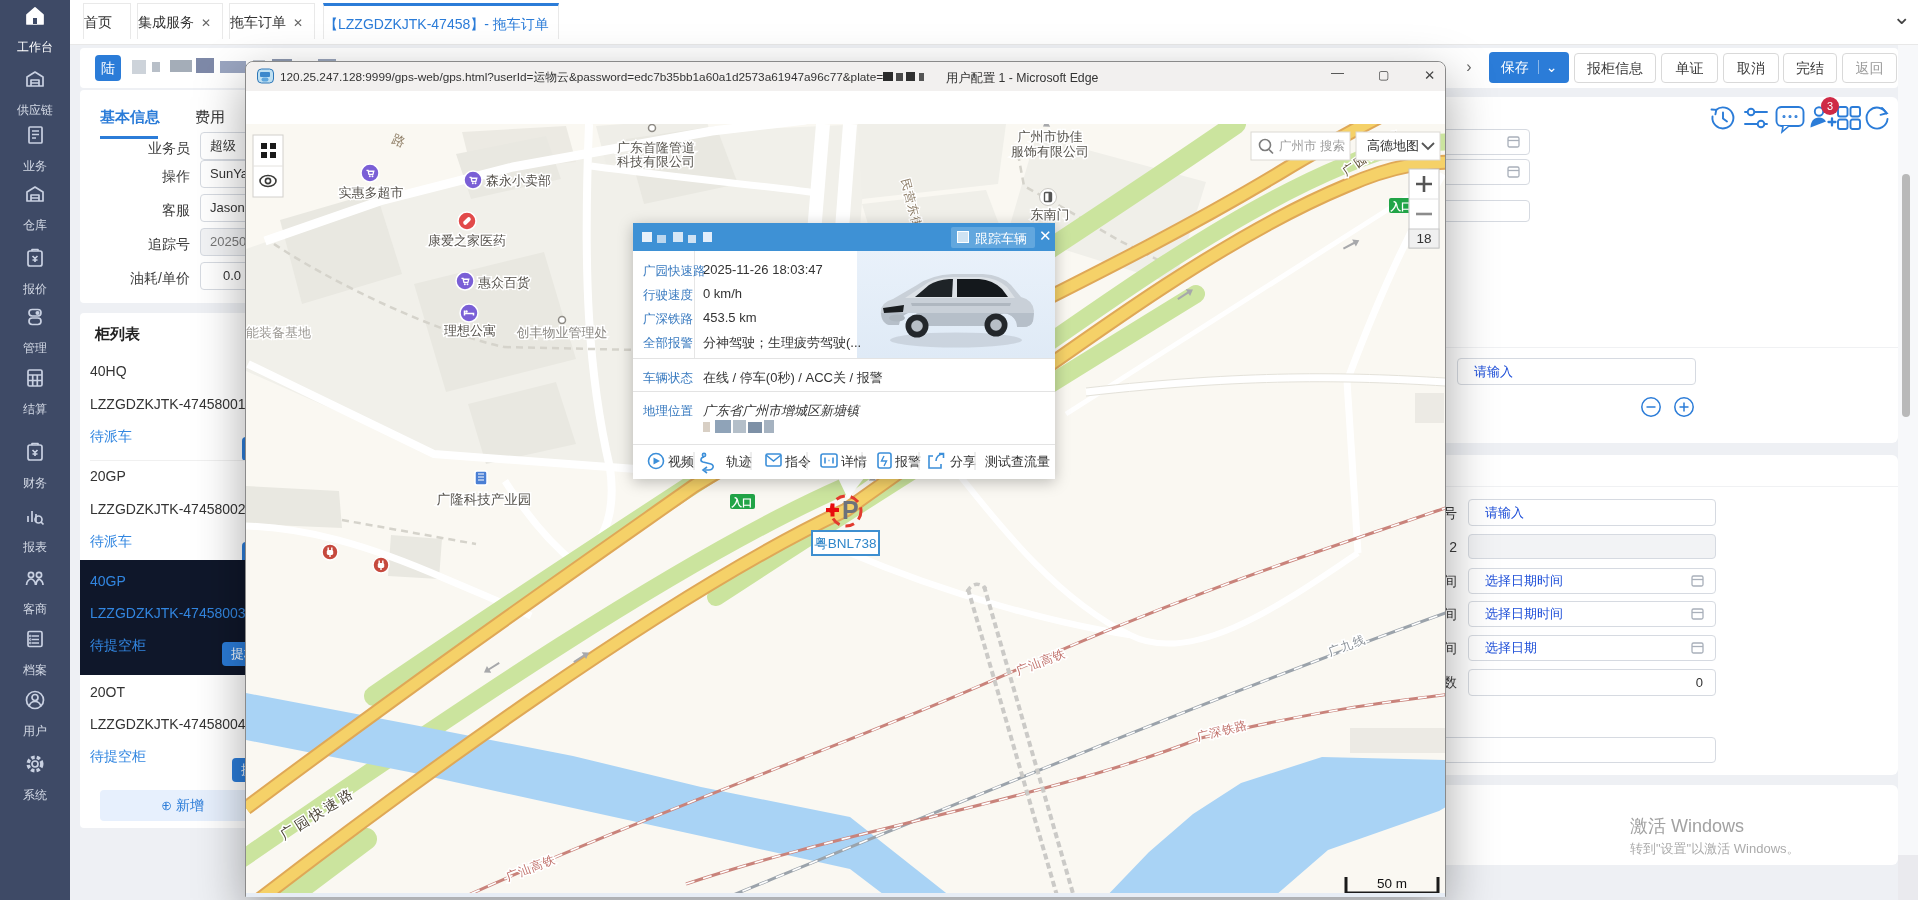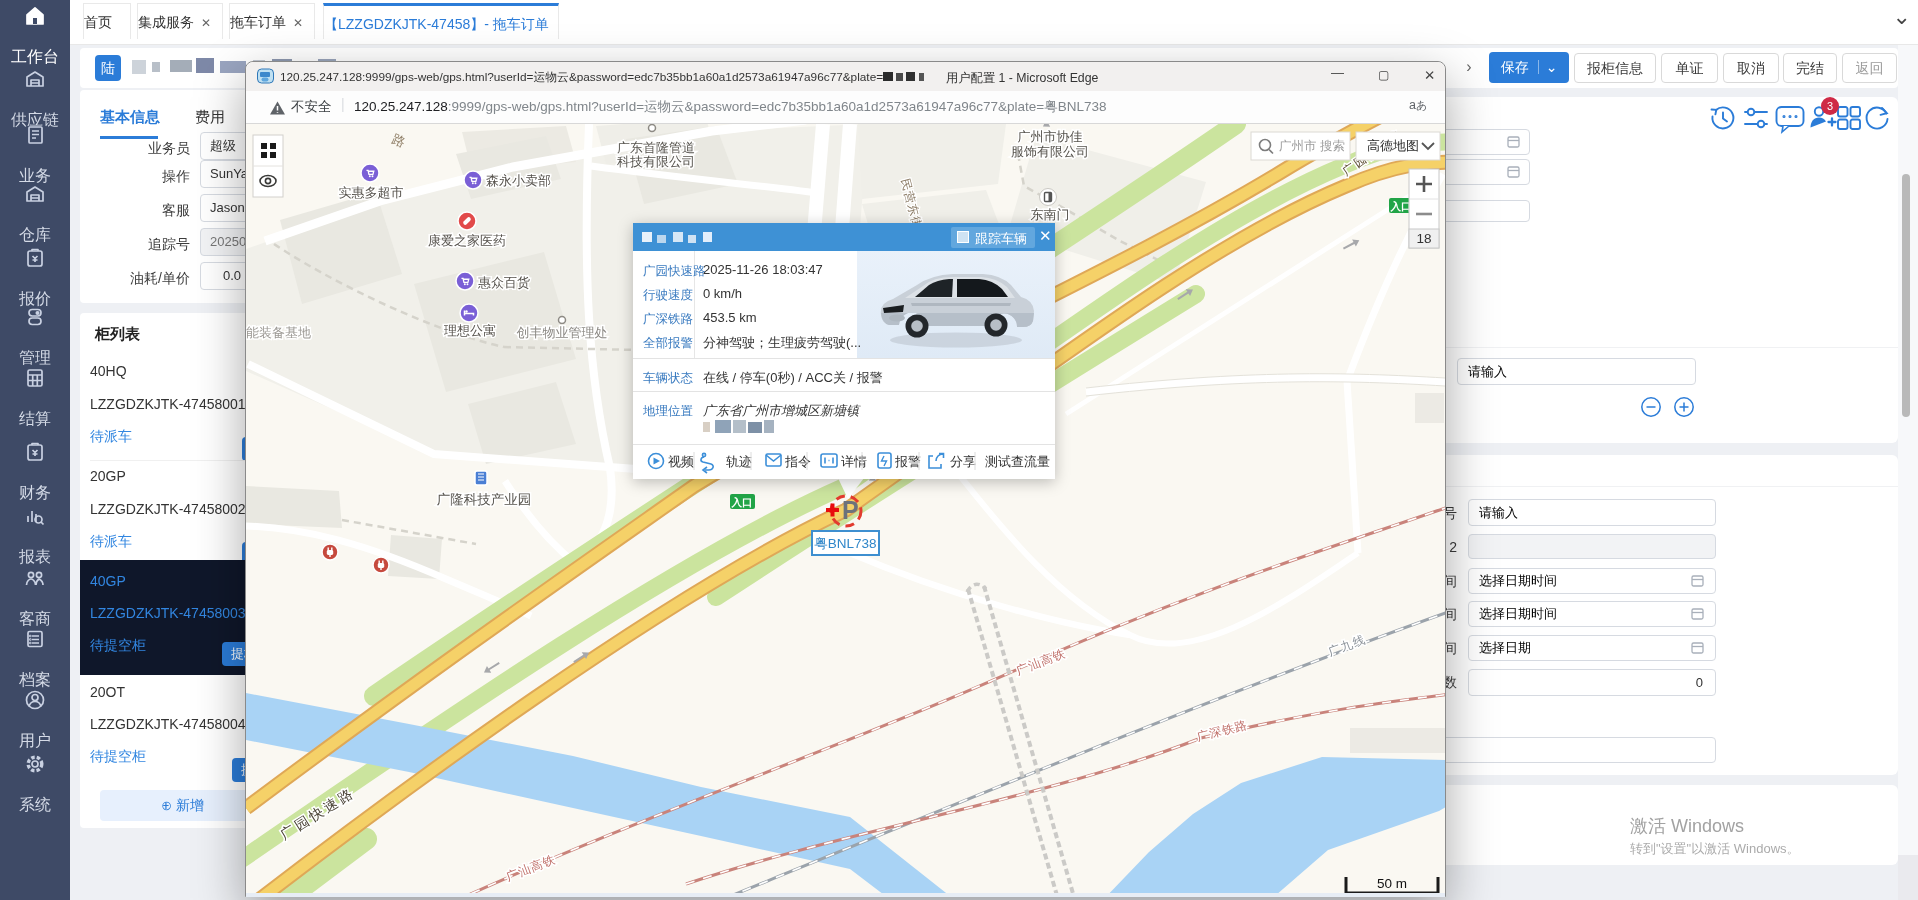--- a/index.html
+++ b/index.html
@@ -1,30 +1,30 @@
 <!DOCTYPE html>
 <html><head><meta charset="utf-8">
 <style>
 *{margin:0;padding:0;box-sizing:border-box;}
 html,body{width:1918px;height:900px;overflow:hidden;font-family:"Liberation Sans",sans-serif;background:#eef0f4;}
 
 #sidebar{position:absolute;left:0;top:0;width:70px;height:900px;background:#3e4a66;}
 .snav{position:absolute;left:0;width:70px;text-align:center;color:#ccd3e2;}
-.snav .lb{font-size:16px;display:block;margin-top:20px;color:#d4dae6;}
+.snav .lb{font-size:12px;display:block;margin-top:12px;color:#d4dae6;}
 
 #topbar{position:absolute;left:70px;top:0;width:1848px;height:45px;background:#fff;border-bottom:1px solid #e8e8e8;}
 .tab{position:absolute;top:3px;height:36px;line-height:36px;background:#fff;border:1px solid #e9e9e9;border-bottom:none;font-size:14px;color:#333;}
 .tab.act{color:#2b7cd8;border-top:3px solid #2b7cd8;}
 .tabx{color:#666;font-size:12px;margin-left:7px;}
 
 .card{position:absolute;background:#fff;border-radius:4px;}
 .blue-btn{background:#2b7cd8;color:#fff;border-radius:4px;text-align:center;}
 .w-btn{position:absolute;background:#fff;border:1px solid #d9d9d9;border-radius:4px;font-size:14px;color:#3b3b3b;text-align:center;height:30px;line-height:28px;}
 .inp{position:absolute;border:1px solid #d6dae1;border-radius:4px;background:#fff;font-size:13px;color:#333;}
-.ph{color:#000000;}
+.ph{color:#1d4ed8;margin-left:6px;}
 .lbl{position:absolute;font-size:14px;color:#3c3c3c;text-align:right;}
 </style></head>
 <body>
 <div id="sidebar">
 <div class="snav" style="top:5px">
       <svg width="22" height="22" viewBox="0 0 22 22" style="display:block;margin:0 auto;">
         <g fill="none" stroke="#ffffff" stroke-width="1.7" stroke-linejoin="round">
           <path d="M3,10 L11,3 L19,10 V19 H3 Z" fill="#fff" stroke="#fff"></path>
           <rect x="9" y="13" width="4" height="6" fill="#3e4a66" stroke="none"></rect>
         </g>
@@ -333,30 +333,20 @@
   <span style="position:absolute;left:637px;top:10px;width:10px;height:9px;background:#2b2b2b;"></span>
   <span style="position:absolute;left:650px;top:11px;width:7px;height:8px;background:#4a4a4a;"></span>
   <span style="position:absolute;left:660px;top:10px;width:9px;height:9px;background:#303030;"></span>
   <span style="position:absolute;left:673px;top:11px;width:5px;height:8px;background:#555;"></span>
   <span style="position:absolute;left:700px;top:8px;font-size:12.3px;color:#333;">用户配置 1 - Microsoft Edge</span>
   <span style="position:absolute;left:1085px;top:3px;font-size:13px;color:#444;">—</span>
   <span style="position:absolute;left:1132px;top:6px;font-size:12px;color:#444;">▢</span>
   <span style="position:absolute;left:1178px;top:5px;font-size:13.5px;color:#444;">✕</span>
  </div>
 
- <div style="position:absolute;left:0;top:29px;width:1199px;height:33px;background:#fdfdfd;border-bottom:1px solid #d8d8d8;">
-  <svg width="15" height="14" style="position:absolute;left:24px;top:10px;">
-        <path d="M7.5 0.5 L15 13.5 H0 Z" fill="#5f6368"></path>
-        <path d="M7.5 5 v4.5 M7.5 11.3 v0.7" stroke="#fff" stroke-width="1.5"></path>
-      </svg>
-  <span style="position:absolute;left:45px;top:7px;font-size:13.5px;color:#3c4043;">不安全</span>
-  <span style="position:absolute;left:95px;top:5px;font-size:14px;color:#dadce0;">|</span>
-  <span style="position:absolute;left:108px;top:7px;font-size:13.5px;color:#202124;white-space:nowrap;">120.25.247.128<span style="color:#80868b;">:9999/gps-web/gps.html?userId=运物云&amp;password=edc7b35bb1a60a1d2573a61947a96c77&amp;plate=粤BNL738</span></span>
-  <span style="position:absolute;left:1163px;top:7px;font-size:12.5px;color:#5f6368;">a<span style="font-size:11px;">あ</span></span>
- </div>
 
  <div id="map" style="position:absolute;left:0;top:62px;width:1199px;height:773px;background:#faf8f2;overflow:hidden;">
 <svg id="mapsvg" width="1199" height="773" viewBox="0 0 1199 773" style="position:absolute;left:0;top:0;">
 
  <polygon points="0,125 140,75 270,42 466,7 622,0 612,130 420,300 390,345 188,330 0,247" fill="#f1f0ea"></polygon>
         <polygon points="216,8 320,2 330,38 226,48" fill="#eceae3"></polygon>
         <polygon points="350,2 460,-6 470,30 360,40" fill="#efeee8"></polygon>
  <polygon points="612,0 760,0 752,60 616,75" fill="#f0efe9"></polygon>
         <polygon points="616,80 740,66 768,140 640,160" fill="#f0efe9"></polygon>
         <polygon points="790,12 960,58 928,160 762,108" fill="#f0efe9"></polygon>

